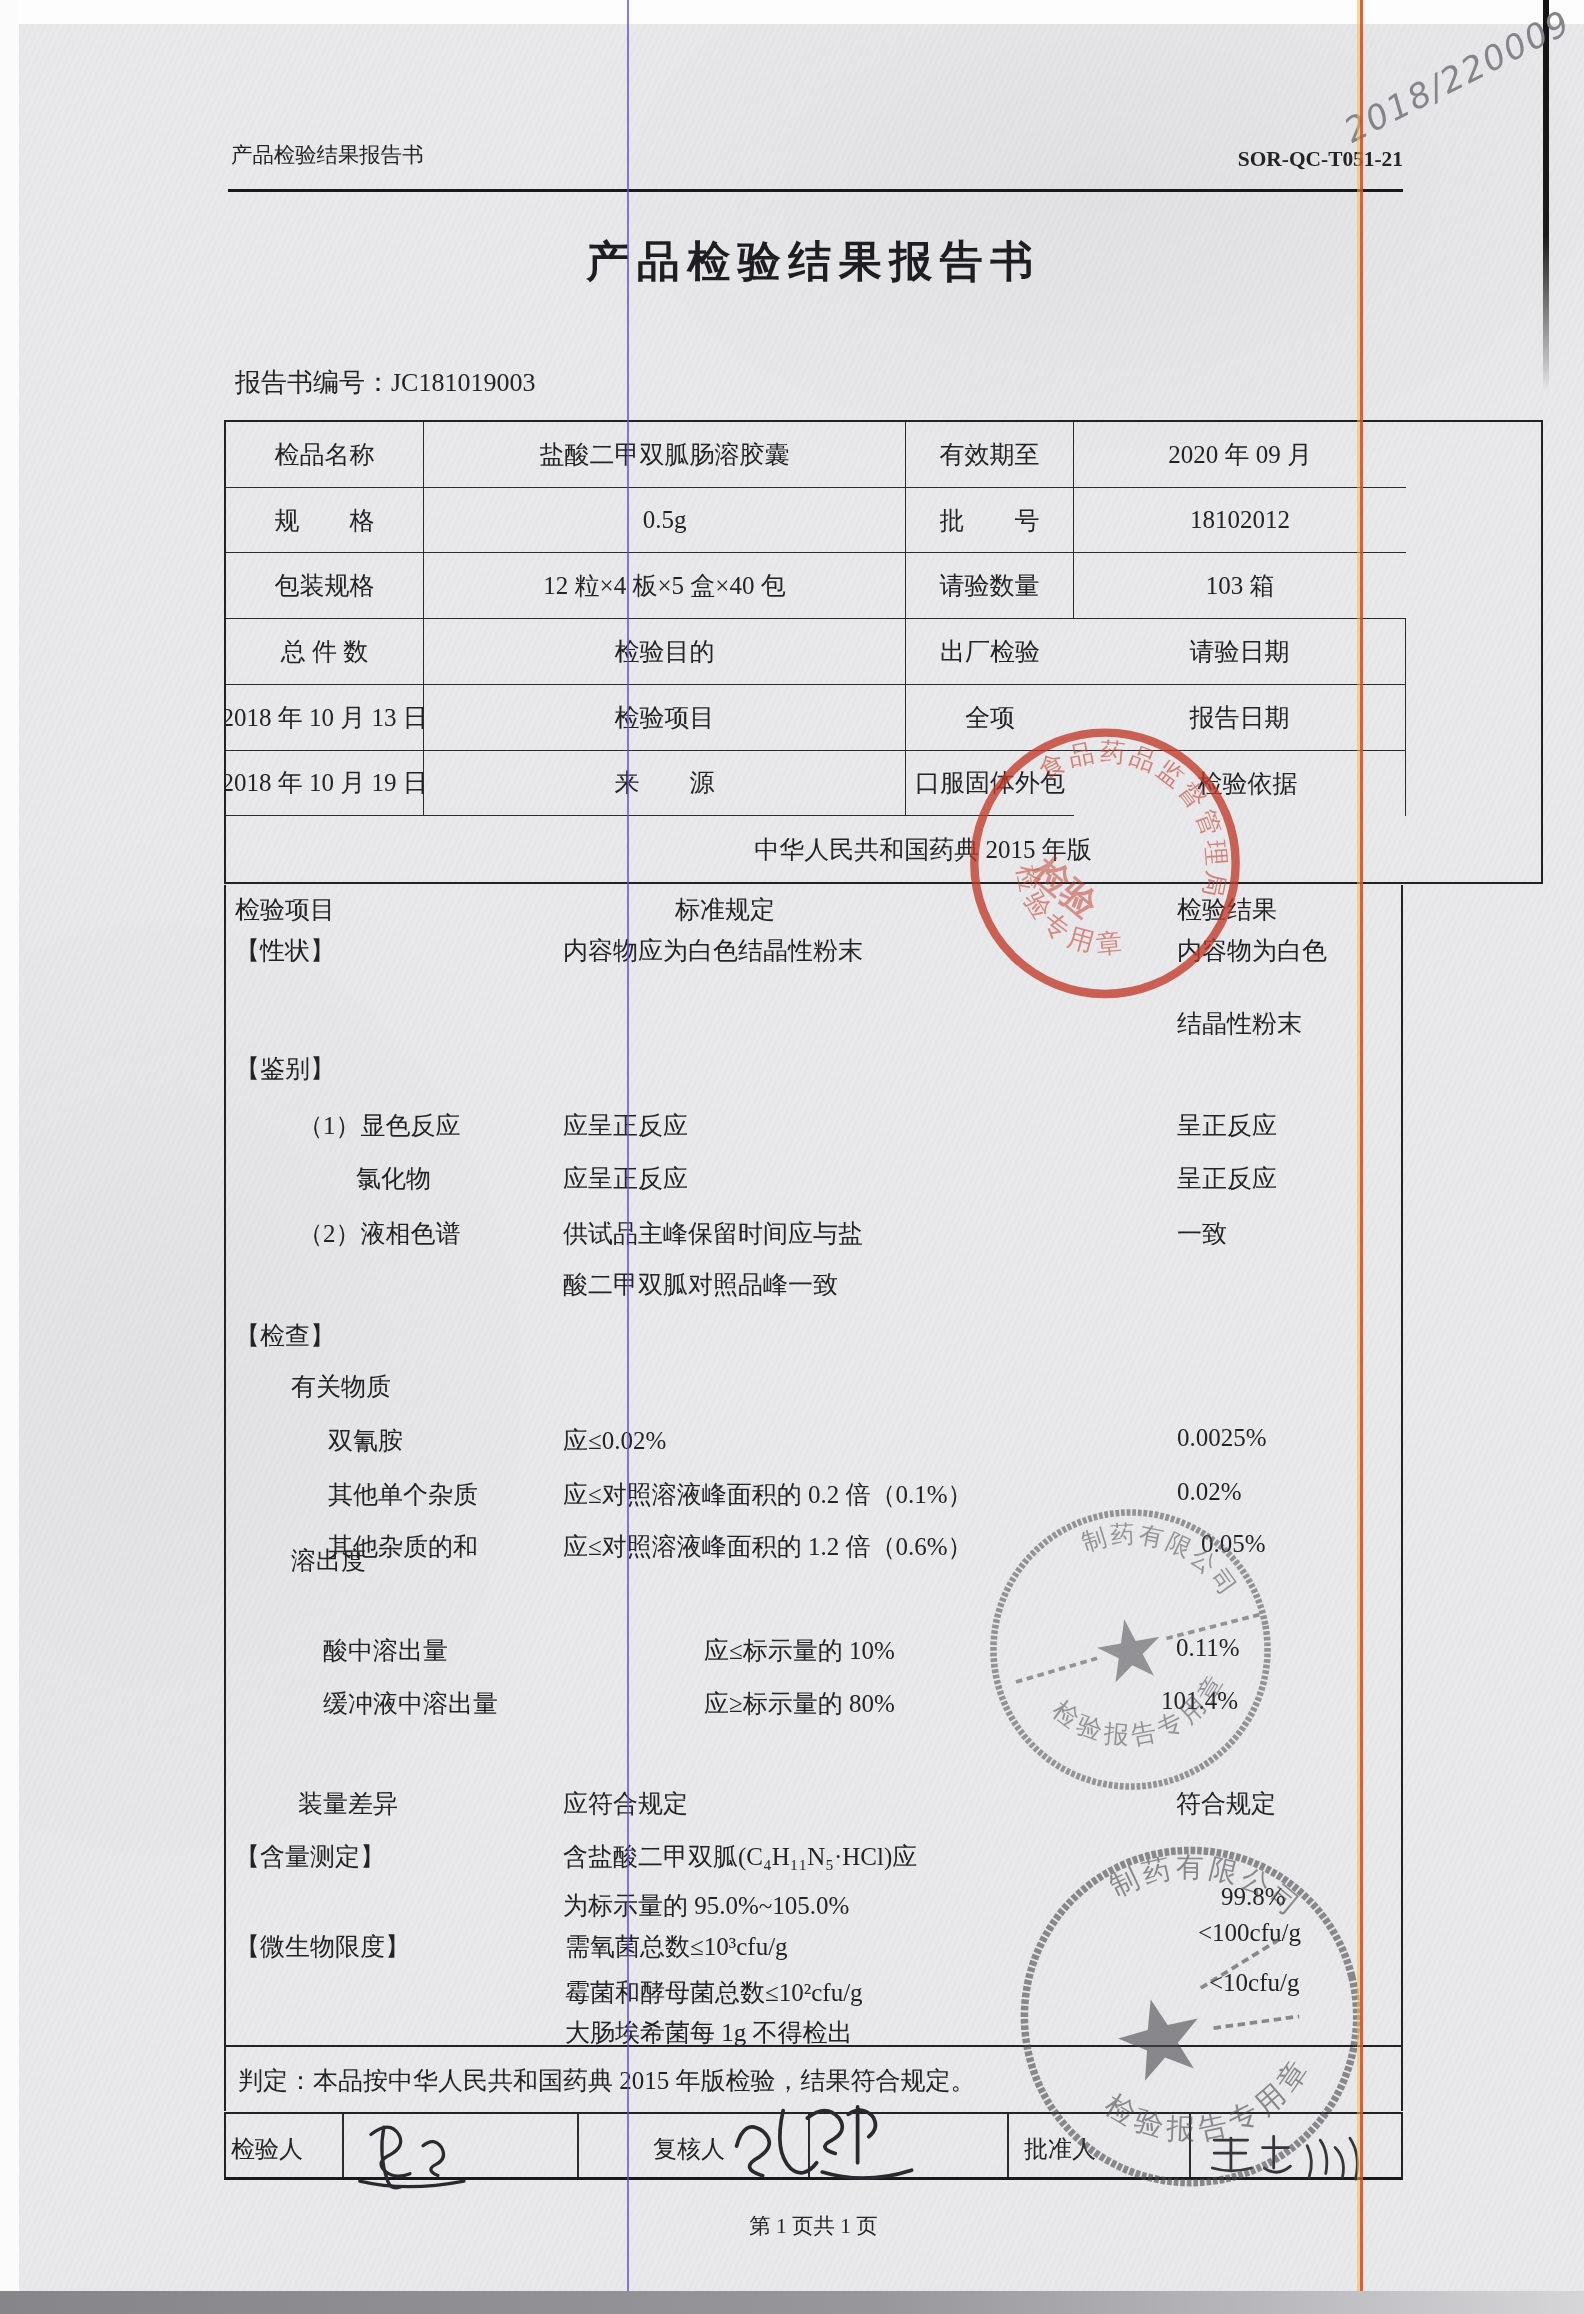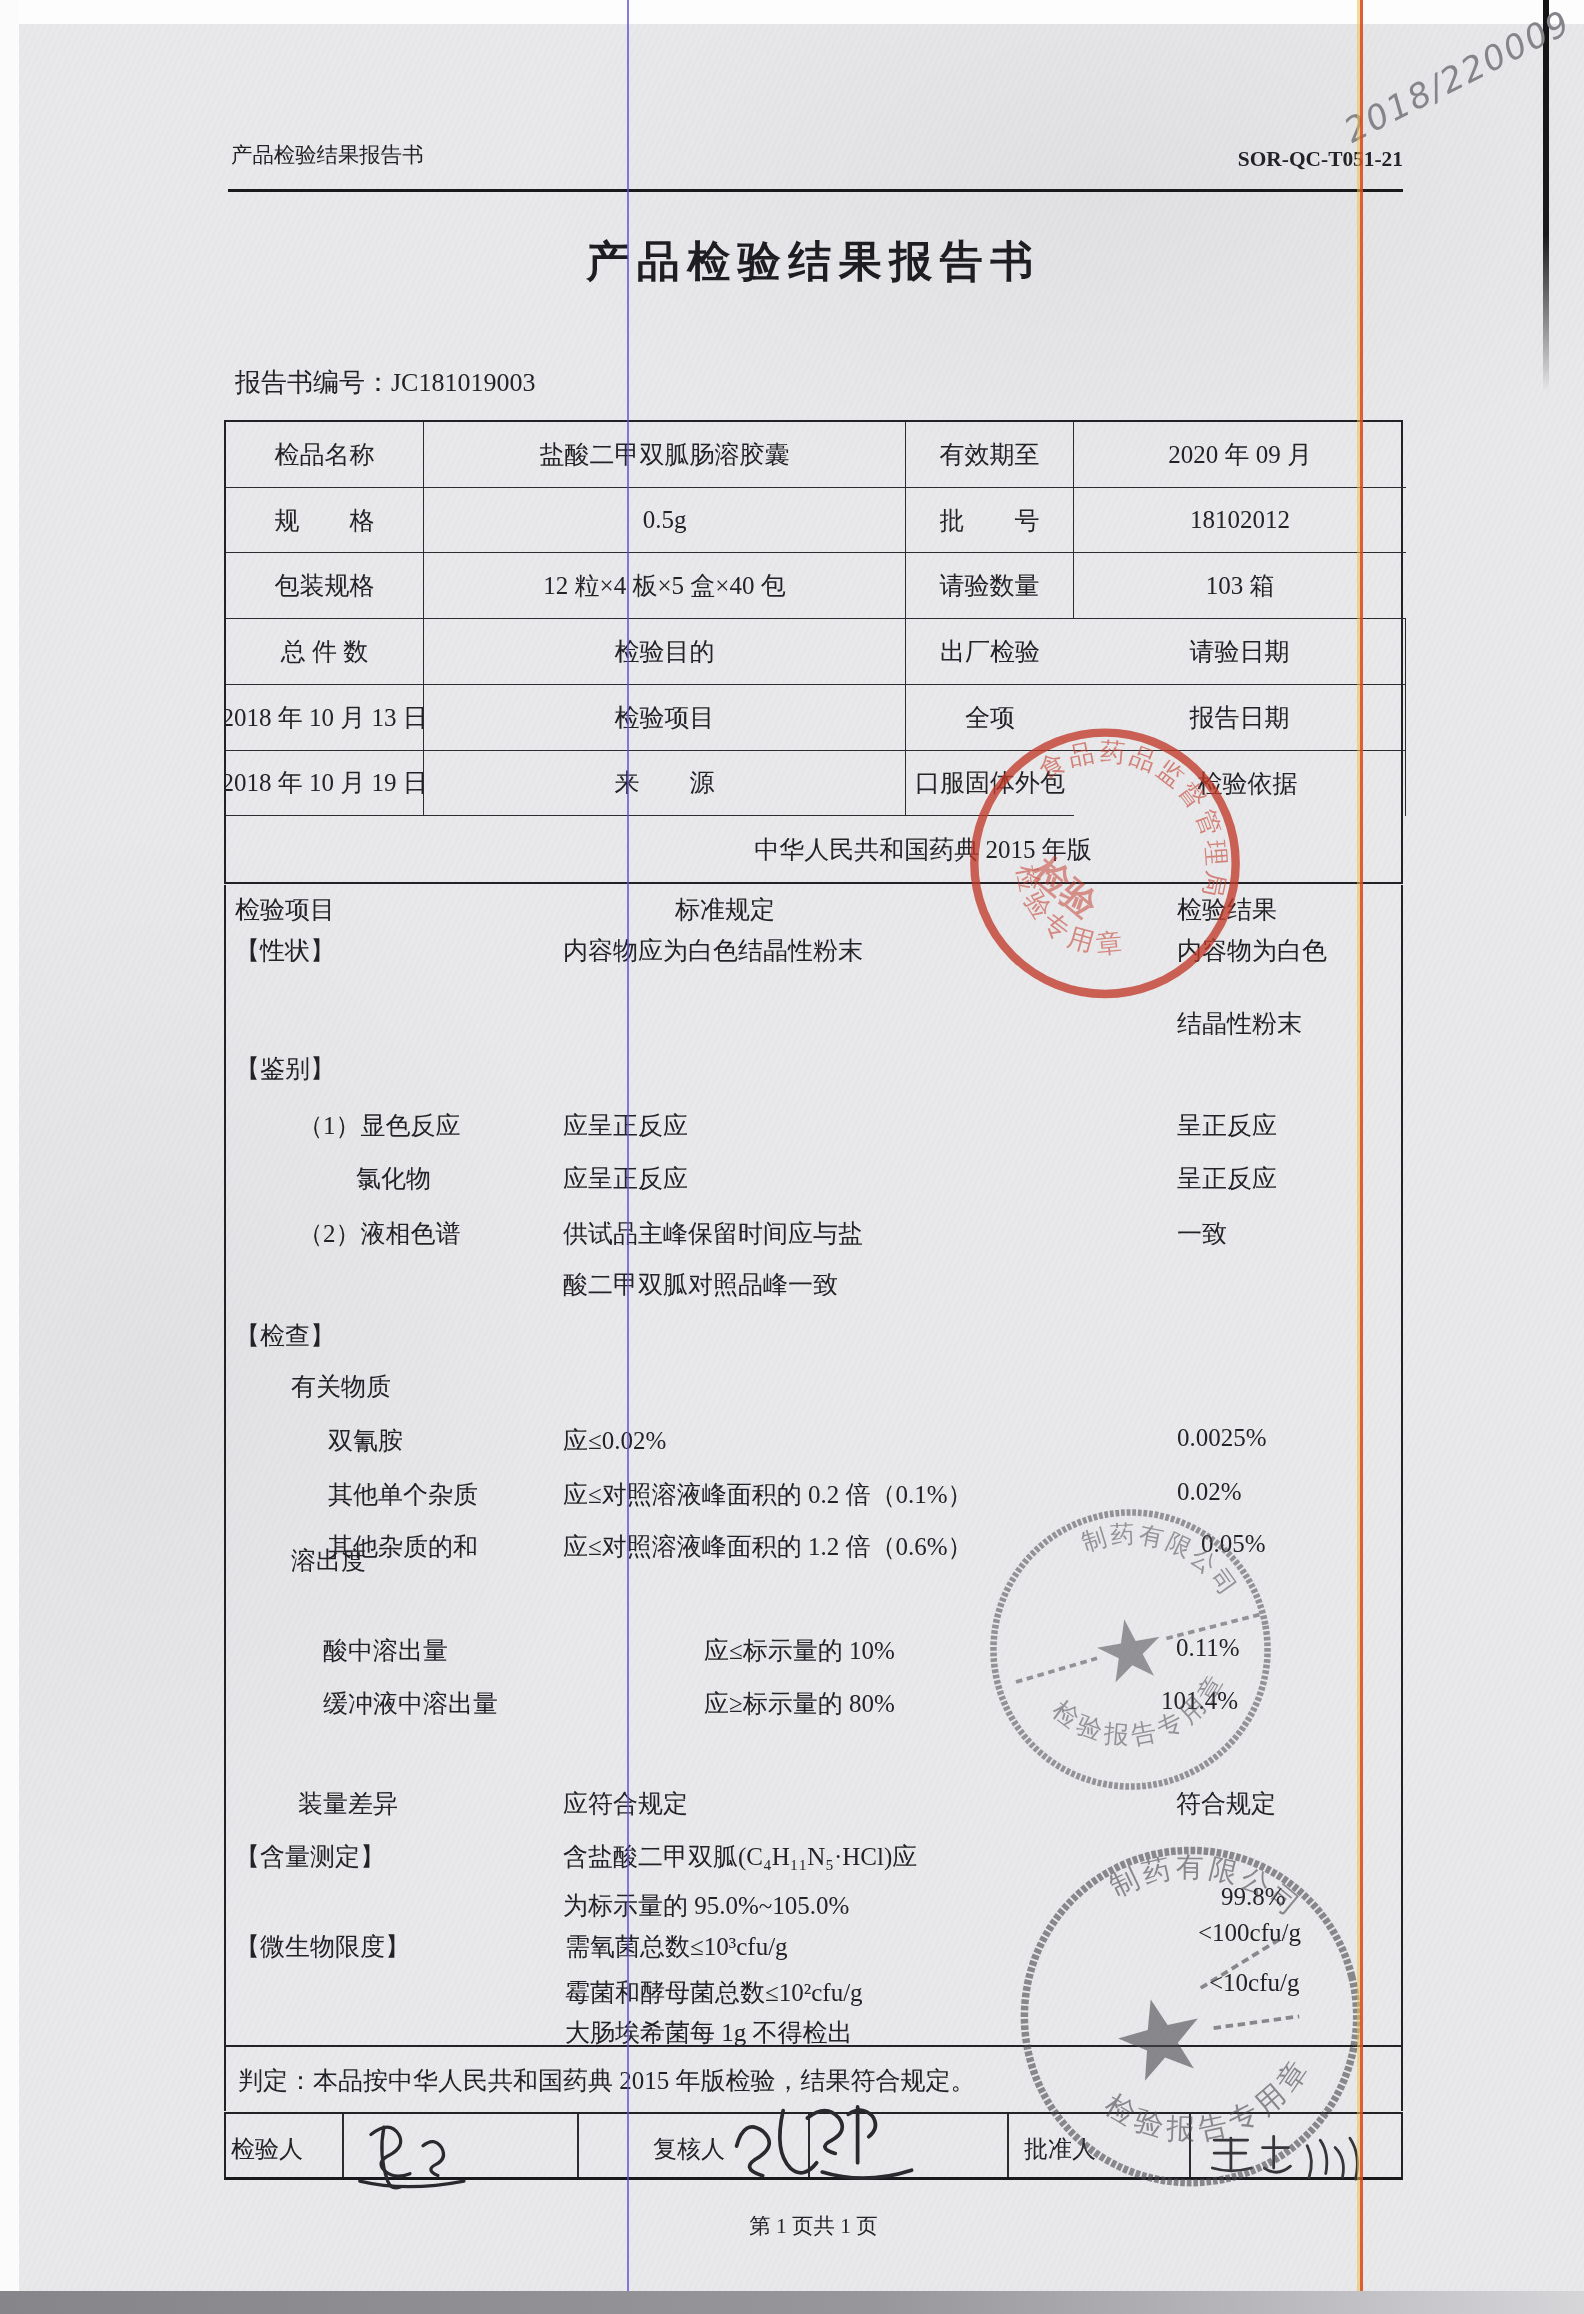--- a/index.html
+++ b/index.html
@@ -23,21 +23,21 @@
   .red-line{position:absolute;left:1360px;top:0;width:2.8px;height:2303px;background:rgba(222,78,30,0.9);}
 
   .t{position:absolute;white-space:nowrap;color:#232327;font-size:25px;}
   .hdr-rule{position:absolute;left:228px;top:189px;width:1175px;height:2.8px;background:#1a1a1a;}
   .handwrite{position:absolute;left:1333px;top:56px;font-size:34px;color:#84848a;
         transform:rotate(-27deg);font-style:italic;letter-spacing:1.9px;
         font-family:"DejaVu Sans","Liberation Sans",sans-serif;}
   .title{position:absolute;left:224px;top:233px;width:1179px;text-align:center;
         font-size:43px;font-weight:bold;letter-spacing:7.5px;color:#1e1e22;}
 
-  .info-table{position:absolute;left:224px;top:420px;width:1179px;height:464px;
+  .info-table{position:absolute;left:224px;top:420px;width:1319px;height:464px;
         display:grid;grid-template-columns:198px 482px 168px 332px;
         grid-template-rows:repeat(7,1fr);border:2.8px solid #222226;box-sizing:border-box;}
   .c{border-right:1.9px solid #2c2c30;border-bottom:1.9px solid #2c2c30;
         display:flex;align-items:center;justify-content:center;
         font-size:25px;color:#232327;overflow:hidden;white-space:nowrap;}
   .c.last-col{border-right:none;}
   .c.last-row{border-bottom:none;margin-left:16px;}
   .c.span3{grid-column:2 / 5;}
 
   .results-box{position:absolute;left:224px;top:885px;width:1179px;height:1161px;

